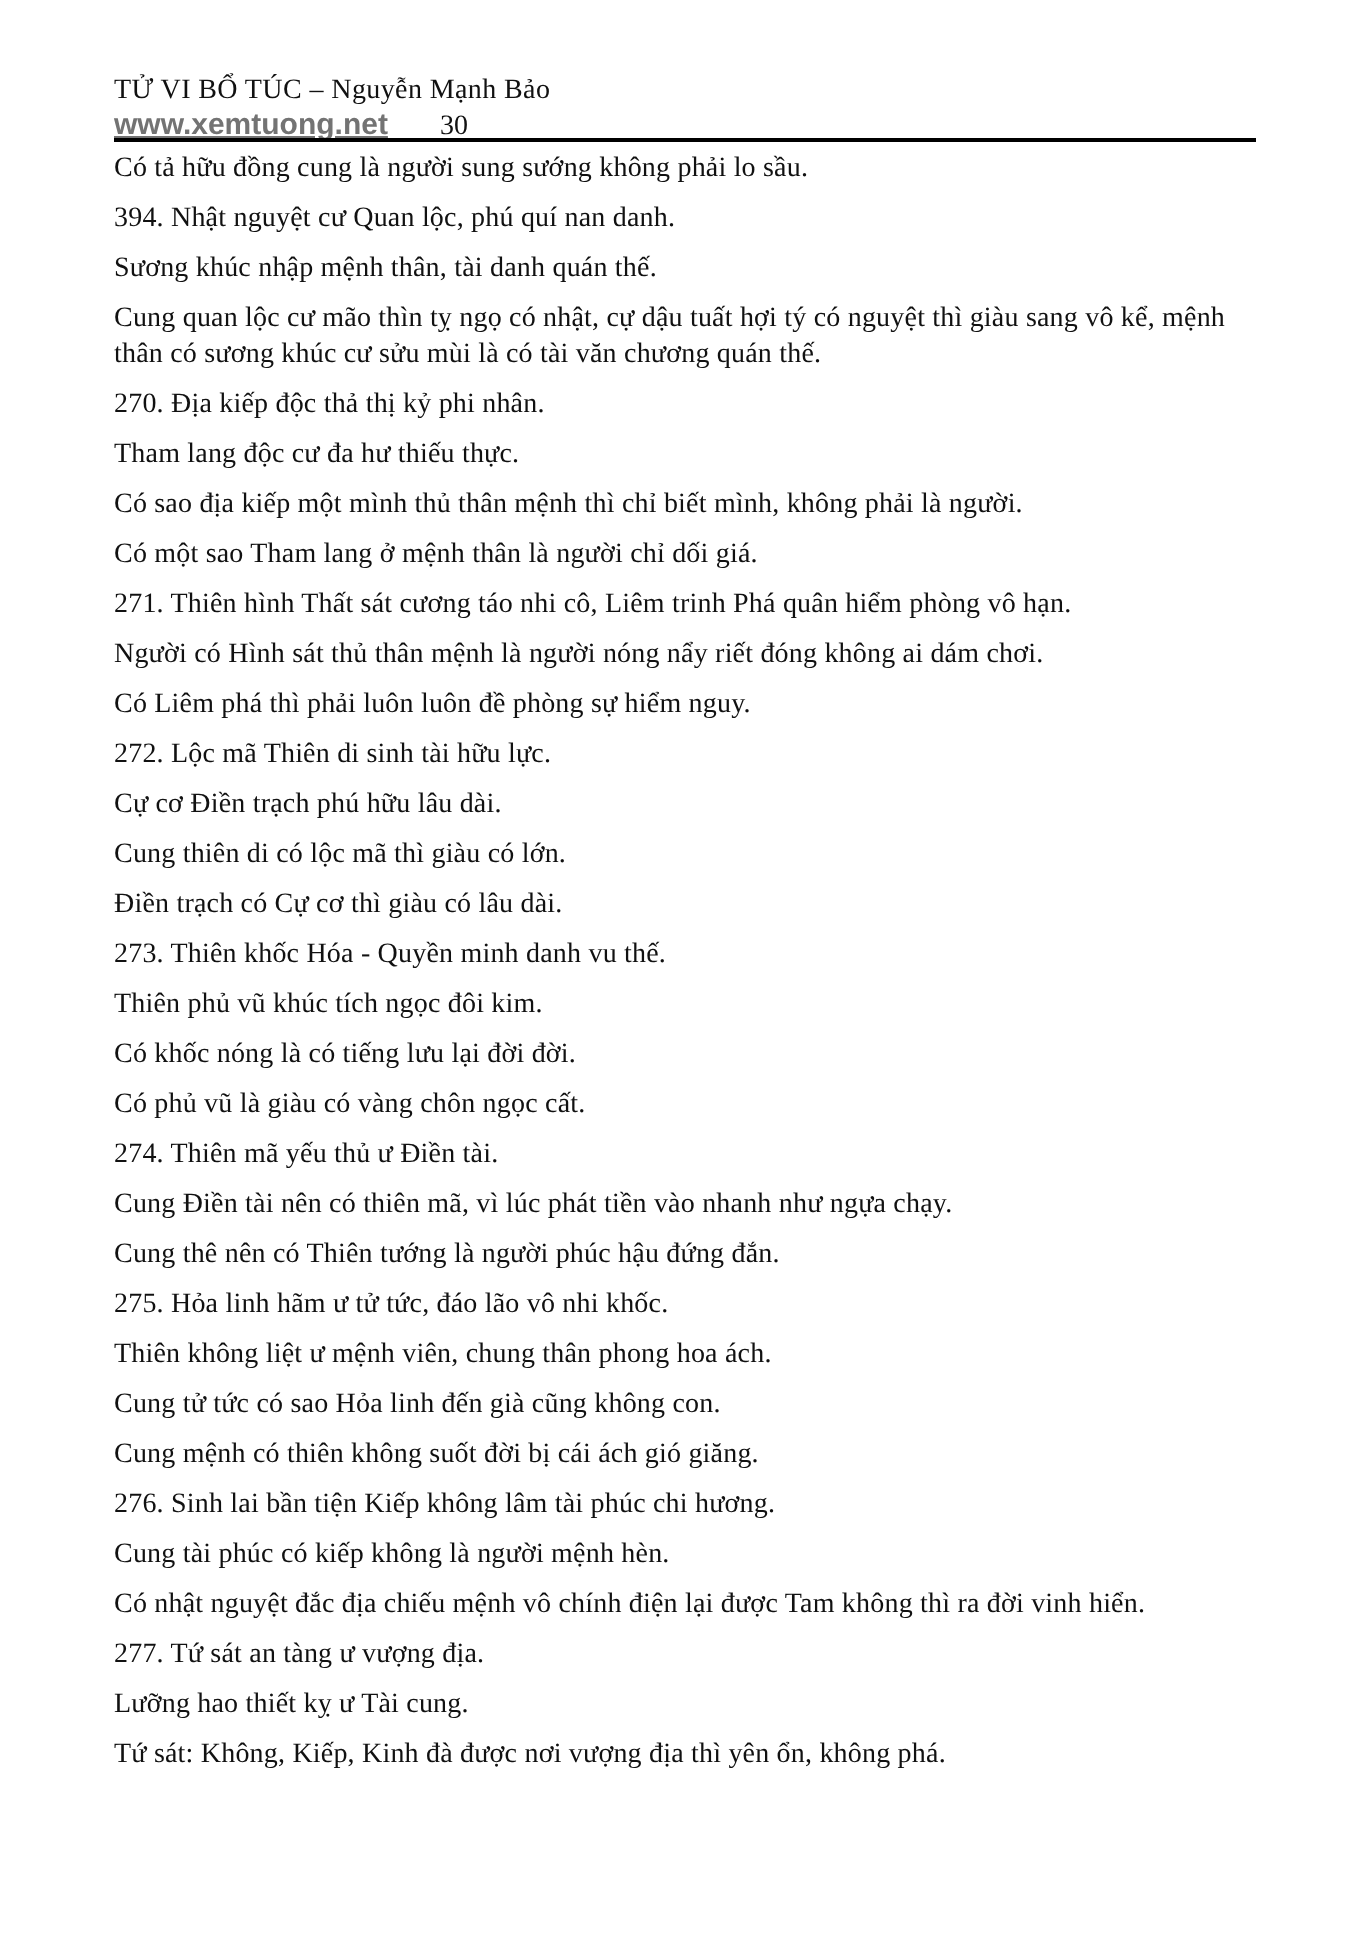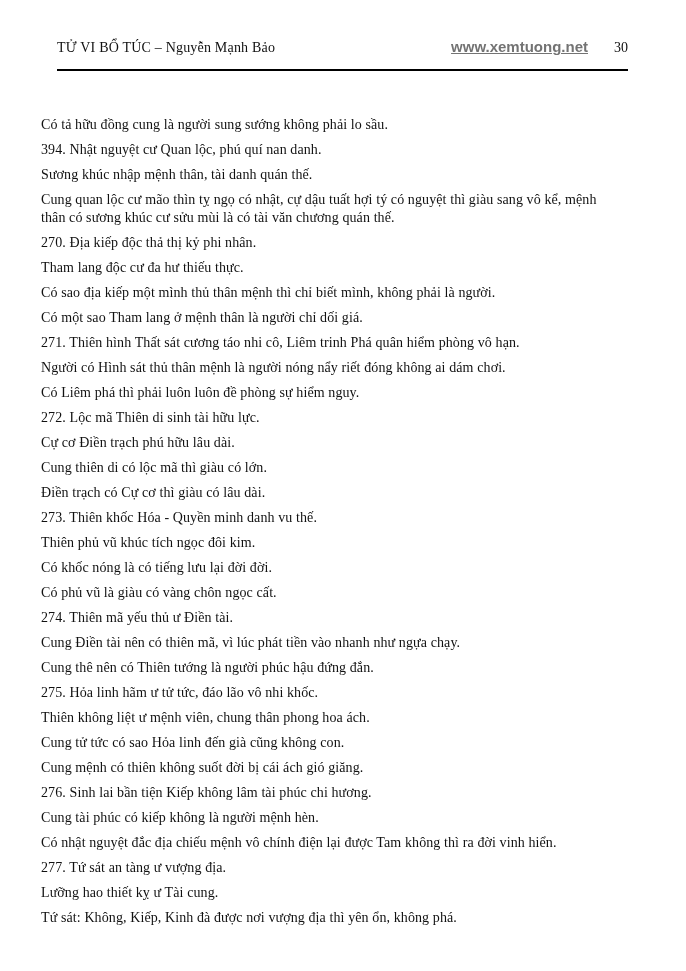--- a/index.html
+++ b/index.html
@@ -13,20 +13,21 @@
     color: #111111;
   }
   .header {
     position: absolute;
     top: 38px;
     left: 57px;
     width: 571px;
     display: flex;
     align-items: baseline;
     justify-content: space-between;
+    flex-direction: column;
   }
   .header-title {
     font-size: 14px;
     letter-spacing: 0.2px;
     white-space: nowrap;
   }
   .header-right {
     display: flex;
     align-items: baseline;
     gap: 26px;
@@ -47,23 +48,22 @@
     position: absolute;
     top: 69px;
     left: 57px;
     width: 571px;
     height: 0;
     border-top: 2px solid #000000;
   }
   .content {
     position: absolute;
     top: 76px;
-    left: 41px;
+    left: 57px;
     width: 573px;
-    margin-top: 40px;
   }
   .content p {
     margin: 0 0 7px 0;
     font-size: 14px;
     line-height: 18px;
     letter-spacing: 0.1px;
   }
 </style>
 </head>
 <body>

